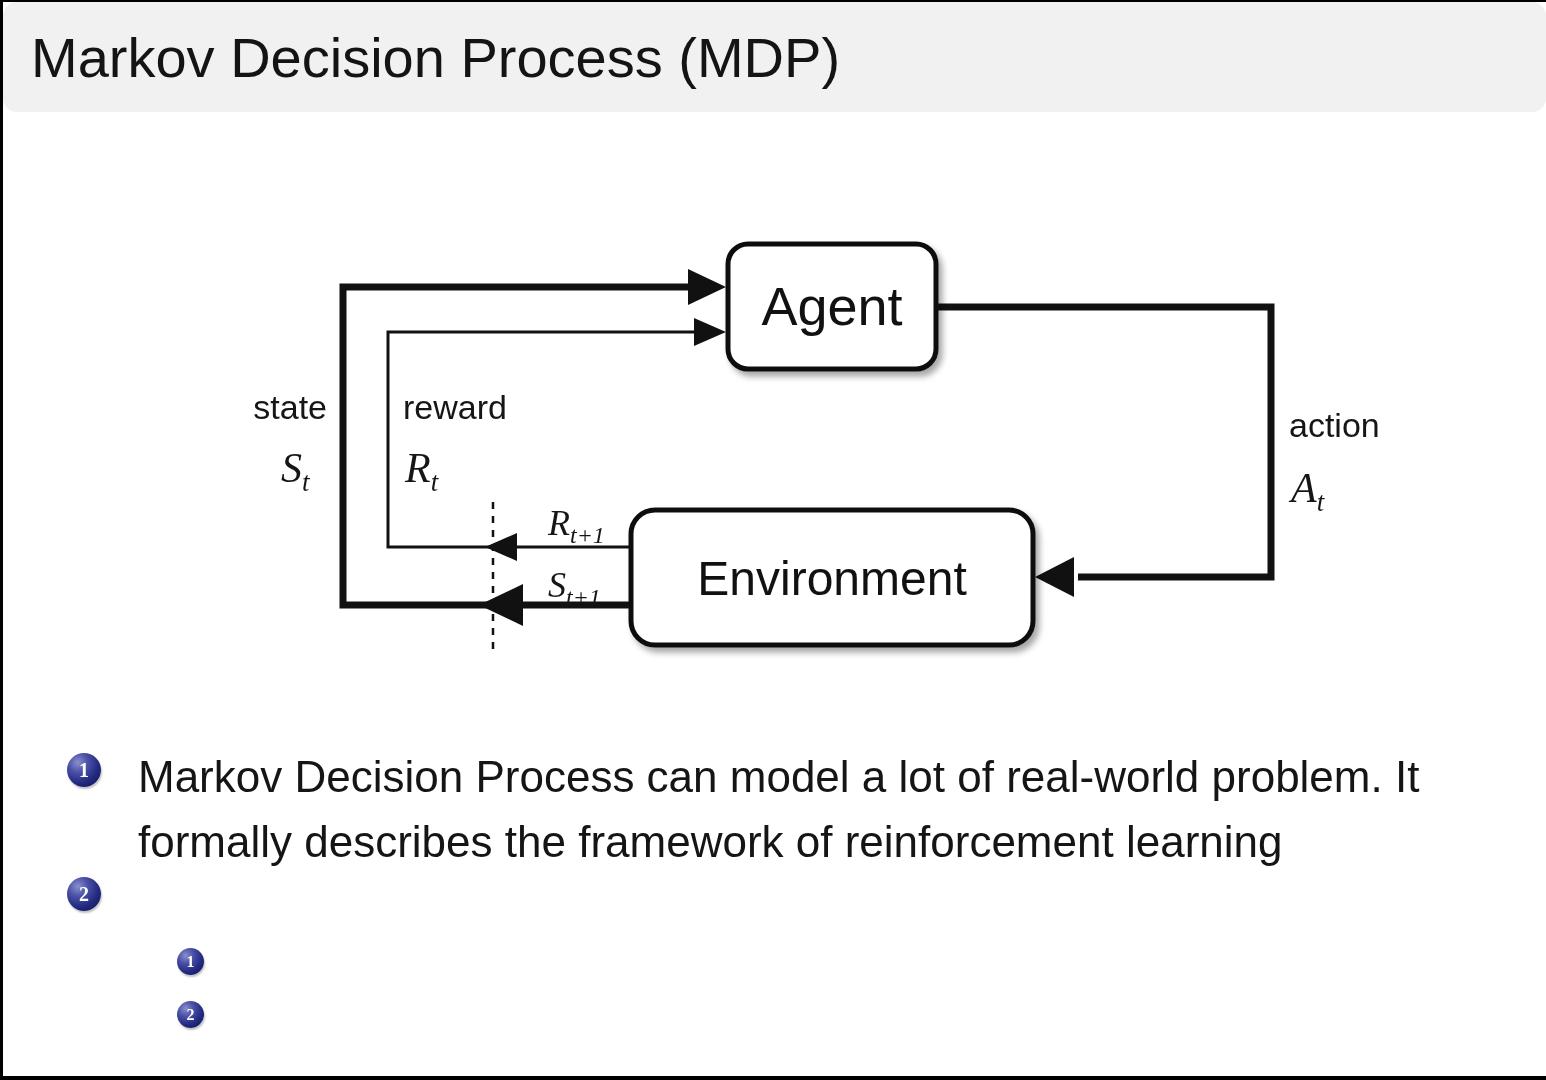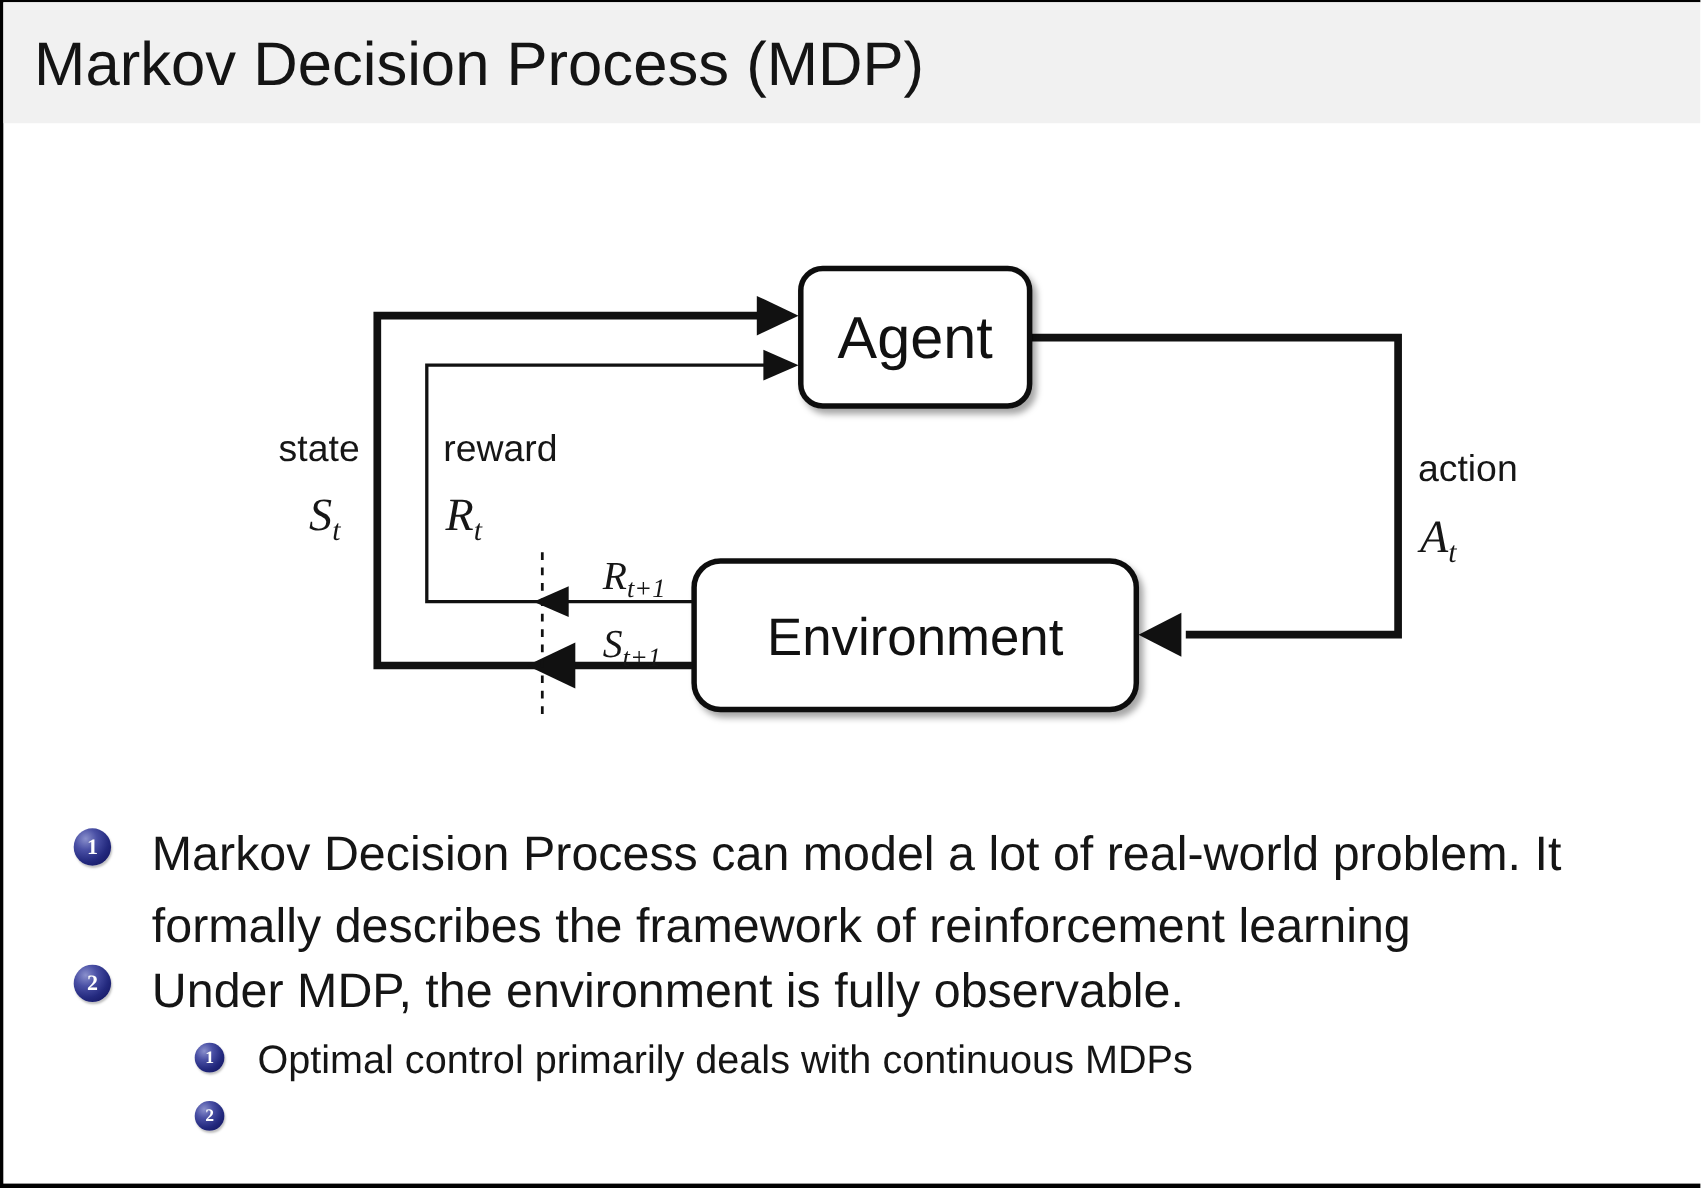--- a/index.html
+++ b/index.html
@@ -12,21 +12,21 @@
     border-top:2px solid #000;
     border-bottom:4px solid #000;
     overflow:hidden;
     font-family:"Liberation Sans", sans-serif;
     color:#1a1a1a;
   }
   
   .titlebar {
     position:absolute; left:0; top:0; right:0; height:110px;
     background:#f1f1f1;
-    display:flex; align-items:center;
+    display:flex; align-items:center;border-radius:14px;
   }
   .titlebar h1 {
     margin:0 0 0 28px;
     font-size:56px; font-weight:normal; color:#141414;
     letter-spacing:0px;
   }
   
   .diagram-svg { position:absolute; left:220px; top:180px; }
   
   .bullet-row { position:absolute; display:flex; align-items:flex-start; }
@@ -100,26 +100,24 @@
 
   <div>
 
     <div class="bullet-row lvl1" style="top:742px;">
       <span class="ball">1</span>
       <span class="txt">Markov Decision Process can model a lot of real-world problem. It formally describes the framework of reinforcement learning</span>
     </div>
 
     <div class="bullet-row lvl1" style="top:866px;">
       <span class="ball">2</span>
-      <span class="txt">Under MDP, the environment is fully observable.</span>
     </div>
 
     <div class="bullet-row lvl2" style="top:936px;">
       <span class="ball">1</span>
-      <span class="txt">Optimal control primarily deals with continuous MDPs</span>
     </div>
 
     <div class="bullet-row lvl2" style="top:989px;">
       <span class="ball">2</span>
     </div>
 
   </div>
 </div>
 
 </body></html>

